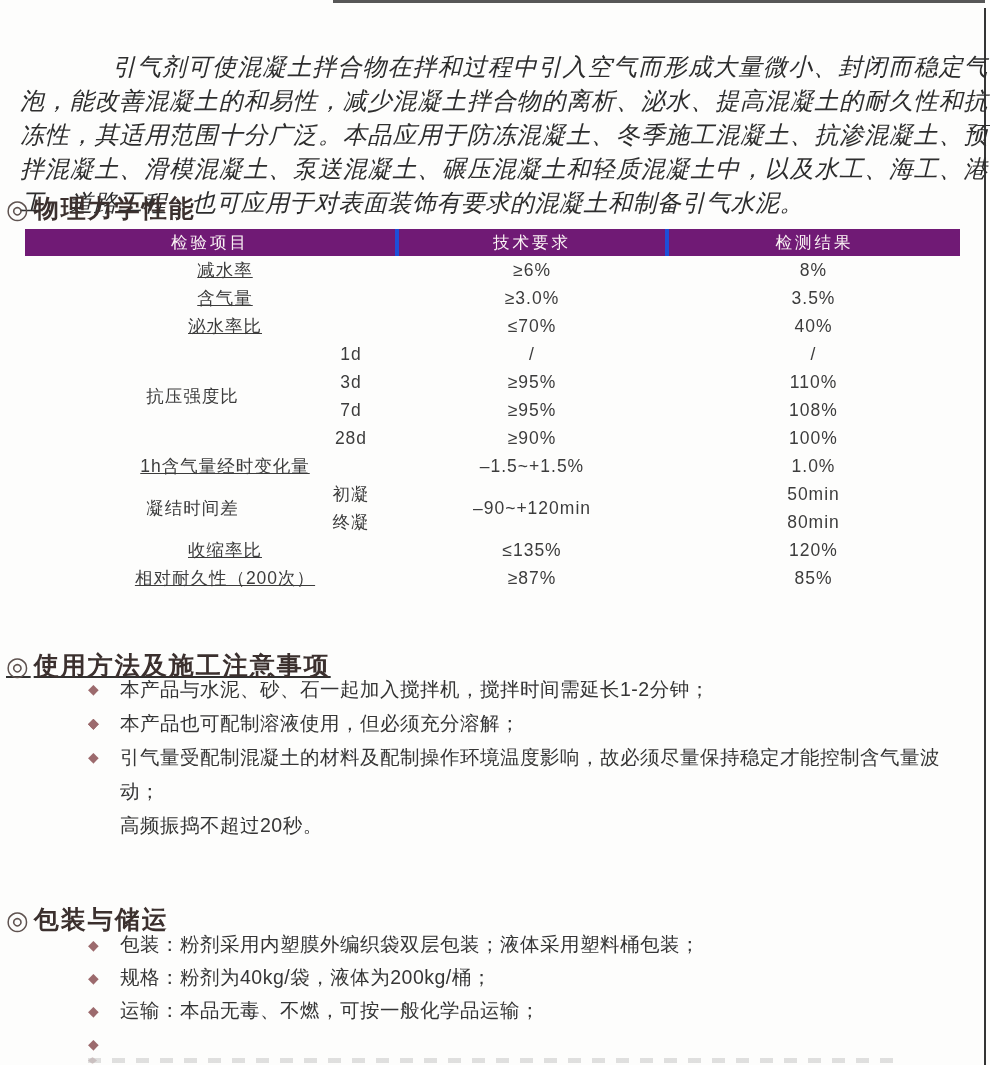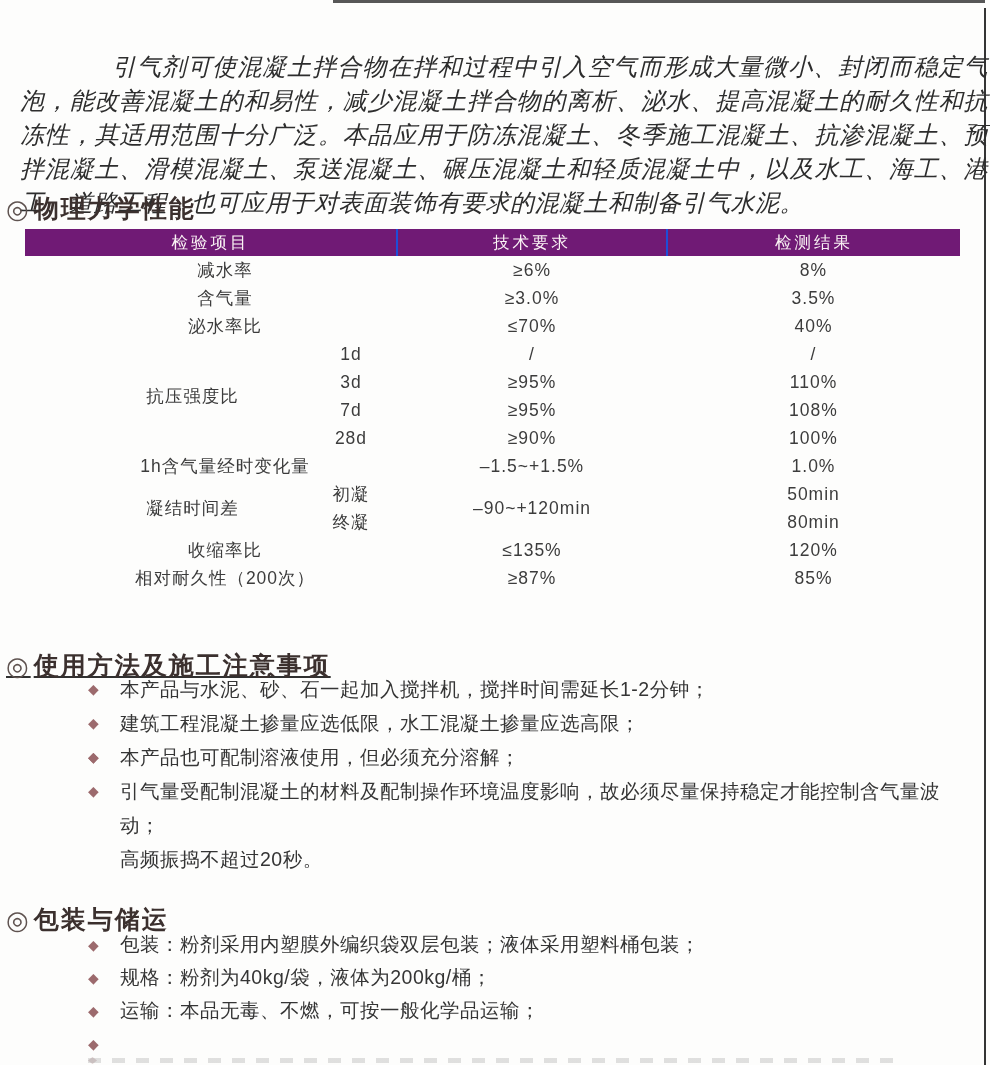--- a/index.html
+++ b/index.html
@@ -30,26 +30,26 @@
 
   
   .perf-table{
     position:absolute;top:229px;left:25px;width:935px;
     border-collapse:collapse;table-layout:fixed;
   }
   .perf-table th{
     background:#701a75;color:#faf3f4;font-weight:normal;
     font-size:16.5px;height:25px;letter-spacing:3px;text-align:center;
   }
-  .perf-table th.sep{border-left:2px solid #1d4ed8;}
+  .perf-table th.sep{border-left:4px solid #1d4ed8;}
   .perf-table td{
     height:28px;text-align:center;font-size:17.5px;color:#3c3c3c;
     padding:0;letter-spacing:1px;background:transparent;
   }
-  .perf-table td.item{padding-left:28px;}
+  .perf-table td.item{padding-left:28px;text-decoration:underline;}
   .perf-table td.group-label{padding-left:55px;}
 
   
   .bullet-list{position:absolute;left:88px;width:870px;list-style:none;margin:0;padding:0;}
   #usage-list{top:672px;}
   #packaging-list{top:928px;}
   .bullet-list li{
     position:relative;padding-left:32px;line-height:34px;
     font-size:19.5px;color:#353535;letter-spacing:.5px;
   }
@@ -157,21 +157,21 @@
       <td>≥87%</td>
       <td>85%</td>
     </tr>
   </tbody>
 </table>
 
 <h2 class="section-head" id="head-usage"><span class="marker">◎</span><span class="title">使用方法及施工注意事项</span></h2>
 
 <ul class="bullet-list" id="usage-list">
   <li><span class="diamond">◆</span><span>本产品与水泥、砂、石一起加入搅拌机，搅拌时间需延长1-2分钟；</span></li>
-  <li><span class="diamond">◆</span><span>建筑工程混凝土掺量应选低限，水工混凝土掺量应选高限；</span></li>
+  <li><span class="diamond">◆</span></li>
   <li><span class="diamond">◆</span></li>
   <li><span class="diamond">◆</span><span>本产品也可配制溶液使用，但必须充分溶解；</span></li>
   <li><span class="diamond">◆</span><span class="multiline">引气量受配制混凝土的材料及配制操作环境温度影响，故必须尽量保持稳定才能控制含气量波动；
 高频振捣不超过20秒。</span></li>
 </ul>
 
 <h2 class="section-head" id="head-packaging"><span class="marker">◎</span><span class="title">包装与储运</span></h2>
 
 <ul class="bullet-list" id="packaging-list">
   <li><span class="diamond">◆</span><span>包装：粉剂采用内塑膜外编织袋双层包装；液体采用塑料桶包装；</span></li>

